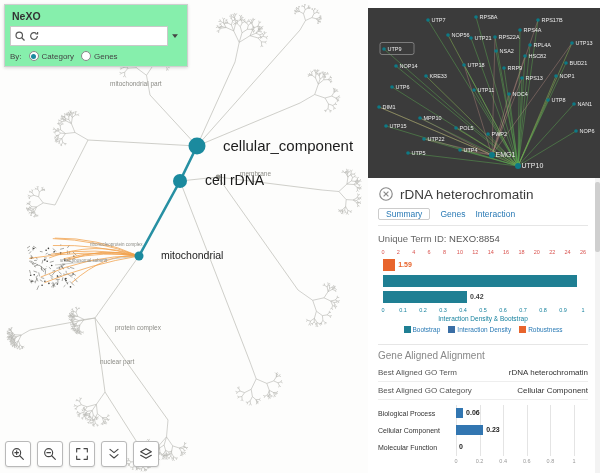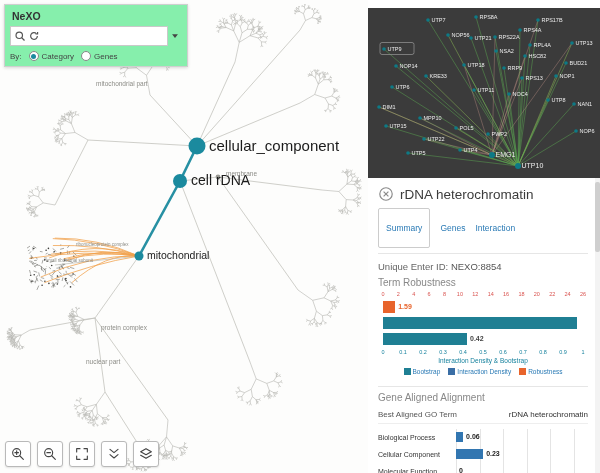--- a/index.html
+++ b/index.html
@@ -2,21 +2,21 @@
 <html><head>
 <meta charset="utf-8">
 <style>
   html,body{margin:0;padding:0;background:#e9e9e9;font-family:"Liberation Sans",sans-serif;}
   #stage{position:relative;width:600px;height:473px;overflow:hidden;background:#fff;}
   svg text{font-family:"Liberation Sans",sans-serif;}
 
   
   #left{position:absolute;left:0;top:0;width:368px;height:473px;background:#fdfdfc;overflow:hidden;}
   #treeSvg{position:absolute;left:0;top:0;}
-  #treeLabels{position:absolute;left:0;top:0;width:100%;height:100%;pointer-events:none;}
+  #treeLabels{position:absolute;left:14px;top:0;width:100%;height:100%;pointer-events:none;}
   .tree-label{position:absolute;color:#8c8c86;white-space:nowrap;}
   .tree-label.main{color:#1b1b1b;font-weight:500;}
 
   
   #searchCard{position:absolute;left:4px;top:4px;width:172px;background:#86efac;border:1px solid #cfcfcf;
     box-shadow:0 1px 3px rgba(0,0,0,.15);z-index:10;padding:4px 5px 5px 5px;}
   .sc-title{font-size:10.5px;font-weight:bold;color:#333;margin:1px 0 4px 2px;}
   .sc-row{display:flex;align-items:center;}
   .sc-input-wrap{display:flex;align-items:center;border:1px solid #c9c9c9;background:#fff;flex:1;padding:1px 2px;height:16px;}
   #searchInput{border:none;outline:none;flex:1;min-width:0;font-size:8.5px;color:#444;font-family:"Liberation Sans",sans-serif;}
@@ -40,21 +40,21 @@
   #netPanel{position:relative;width:232px;height:170px;background:#3b3b3b;overflow:hidden;}
 
   
   #details{position:relative;width:232px;height:303px;background:#fff;overflow:hidden;padding:8px 12px 0 10px;box-sizing:border-box;}
   .d-header{display:flex;align-items:center;gap:6px;}
   .close{display:inline-flex;cursor:pointer;}
   .close svg{stroke:#8a8a8a;fill:none;stroke-width:1.3;}
   .d-title{font-size:13.5px;color:#3c3c3c;}
   .d-tabs{display:flex;align-items:center;gap:10px;margin-top:6px;border-bottom:1px solid #e6e6e6;padding-bottom:5px;}
   .tab{font-size:8.5px;color:#2a7ab5;cursor:pointer;}
-  .tab.active{border:1px solid #cccccc;border-radius:2px;padding:14px 7px;}
+  .tab.active{border:1px solid #cccccc;border-radius:2px;padding:0 7px;}
   .d-uid{font-size:9.5px;color:#666;margin:7px 0 5px 0;}
   .d-uid .uid-v{color:#555;}
   .sec-title{font-size:10px;color:#888;margin:4px 0 3px 0;}
   hr{border:none;border-top:1px solid #e6e6e6;margin:5px 0;}
 
   
   #trChart{position:relative;height:90px;margin-top:2px;}
   .tick{position:absolute;width:14px;text-align:center;font-size:5.5px;}
   .tick.red{color:#d9534f;}
   .tick.teal{color:#17829e;}
@@ -418,25 +418,24 @@
         <span class="d-title">rDNA heterochromatin</span>
       </div>
 
       <div class="d-tabs">
         <span class="tab active">Summary</span>
         <span class="tab">Genes</span>
         <span class="tab">Interaction</span>
       </div>
 
       <div class="d-uid">
-        <span>Unique Enter ID:</span>
+        <span>Unique Term ID:</span>
         <span class="uid-v">NEXO:8854</span>
       </div>
 
-      <div class="sec-title">Term Robustness</div>
       <div id="trChart">
           <span class="tick red" style="left: -2px; top: 0px;">0</span>
           <span class="tick red" style="left: 13.3846px; top: 0px;">2</span>
           <span class="tick red" style="left: 28.7692px; top: 0px;">4</span>
           <span class="tick red" style="left: 44.1538px; top: 0px;">6</span>
           <span class="tick red" style="left: 59.5385px; top: 0px;">8</span>
           <span class="tick red" style="left: 74.9231px; top: 0px;">10</span>
           <span class="tick red" style="left: 90.3077px; top: 0px;">12</span>
           <span class="tick red" style="left: 105.692px; top: 0px;">14</span>
           <span class="tick red" style="left: 121.077px; top: 0px;">16</span>
@@ -478,20 +477,24 @@
           </div>
         </div>
 
       <hr>
       <div class="sec-title">Gene Aligned Alignment</div>
       <div id="goRows">
           <div class="go-row">
             <span class="go-l">Best Aligned GO Term</span>
             <span class="go-v">rDNA heterochromatin</span>
           </div>
+          <div class="go-row">
+            <span class="go-l">Best Aligned GO Category</span>
+            <span class="go-v">Cellular Component</span>
+          </div>
         </div>
       <div id="goChart">
           <div class="gridline" style="left: 78px; top: 1px; height: 51px;"></div>
           <span class="tick gray" style="left: 71px; top: 54px;">0</span>
           <div class="gridline" style="left: 101.6px; top: 1px; height: 51px;"></div>
           <span class="tick gray" style="left: 94.6px; top: 54px;">0.2</span>
           <div class="gridline" style="left: 125.2px; top: 1px; height: 51px;"></div>
           <span class="tick gray" style="left: 118.2px; top: 54px;">0.4</span>
           <div class="gridline" style="left: 148.8px; top: 1px; height: 51px;"></div>
           <span class="tick gray" style="left: 141.8px; top: 54px;">0.6</span>

